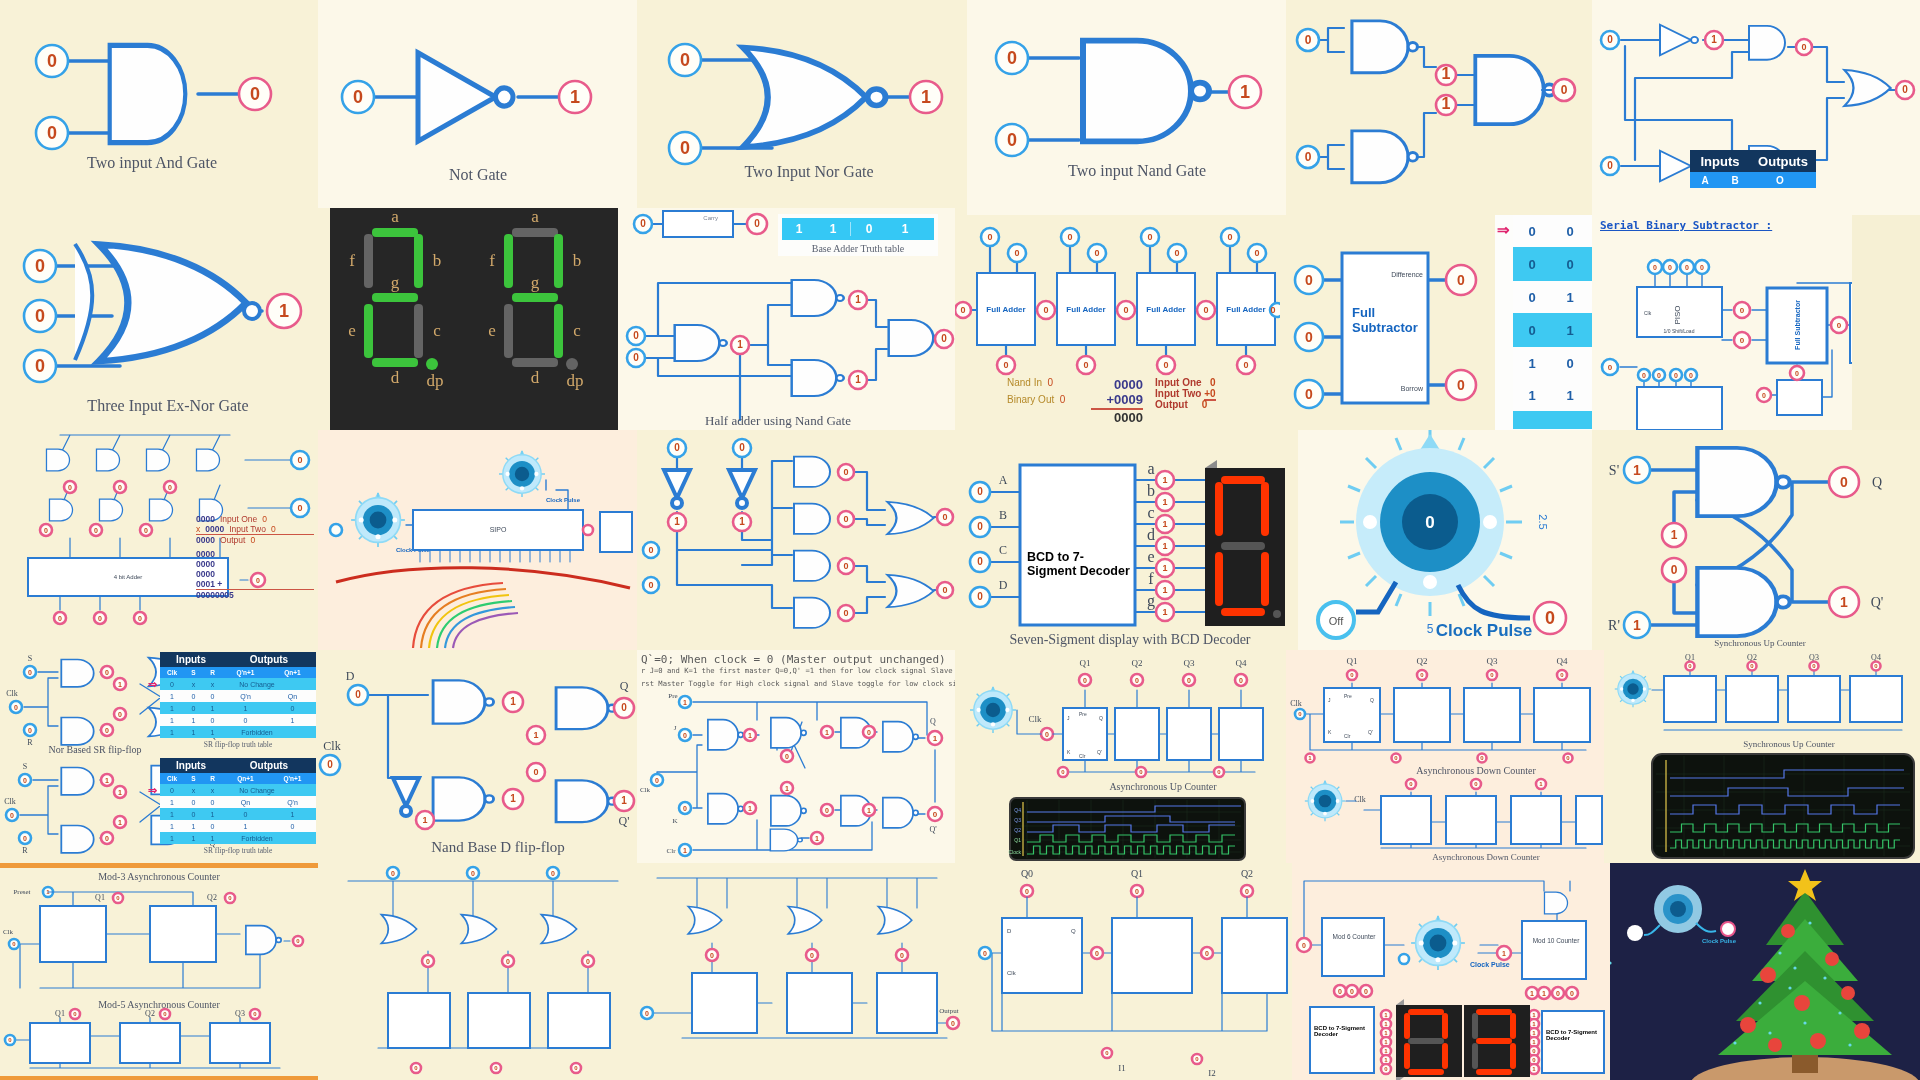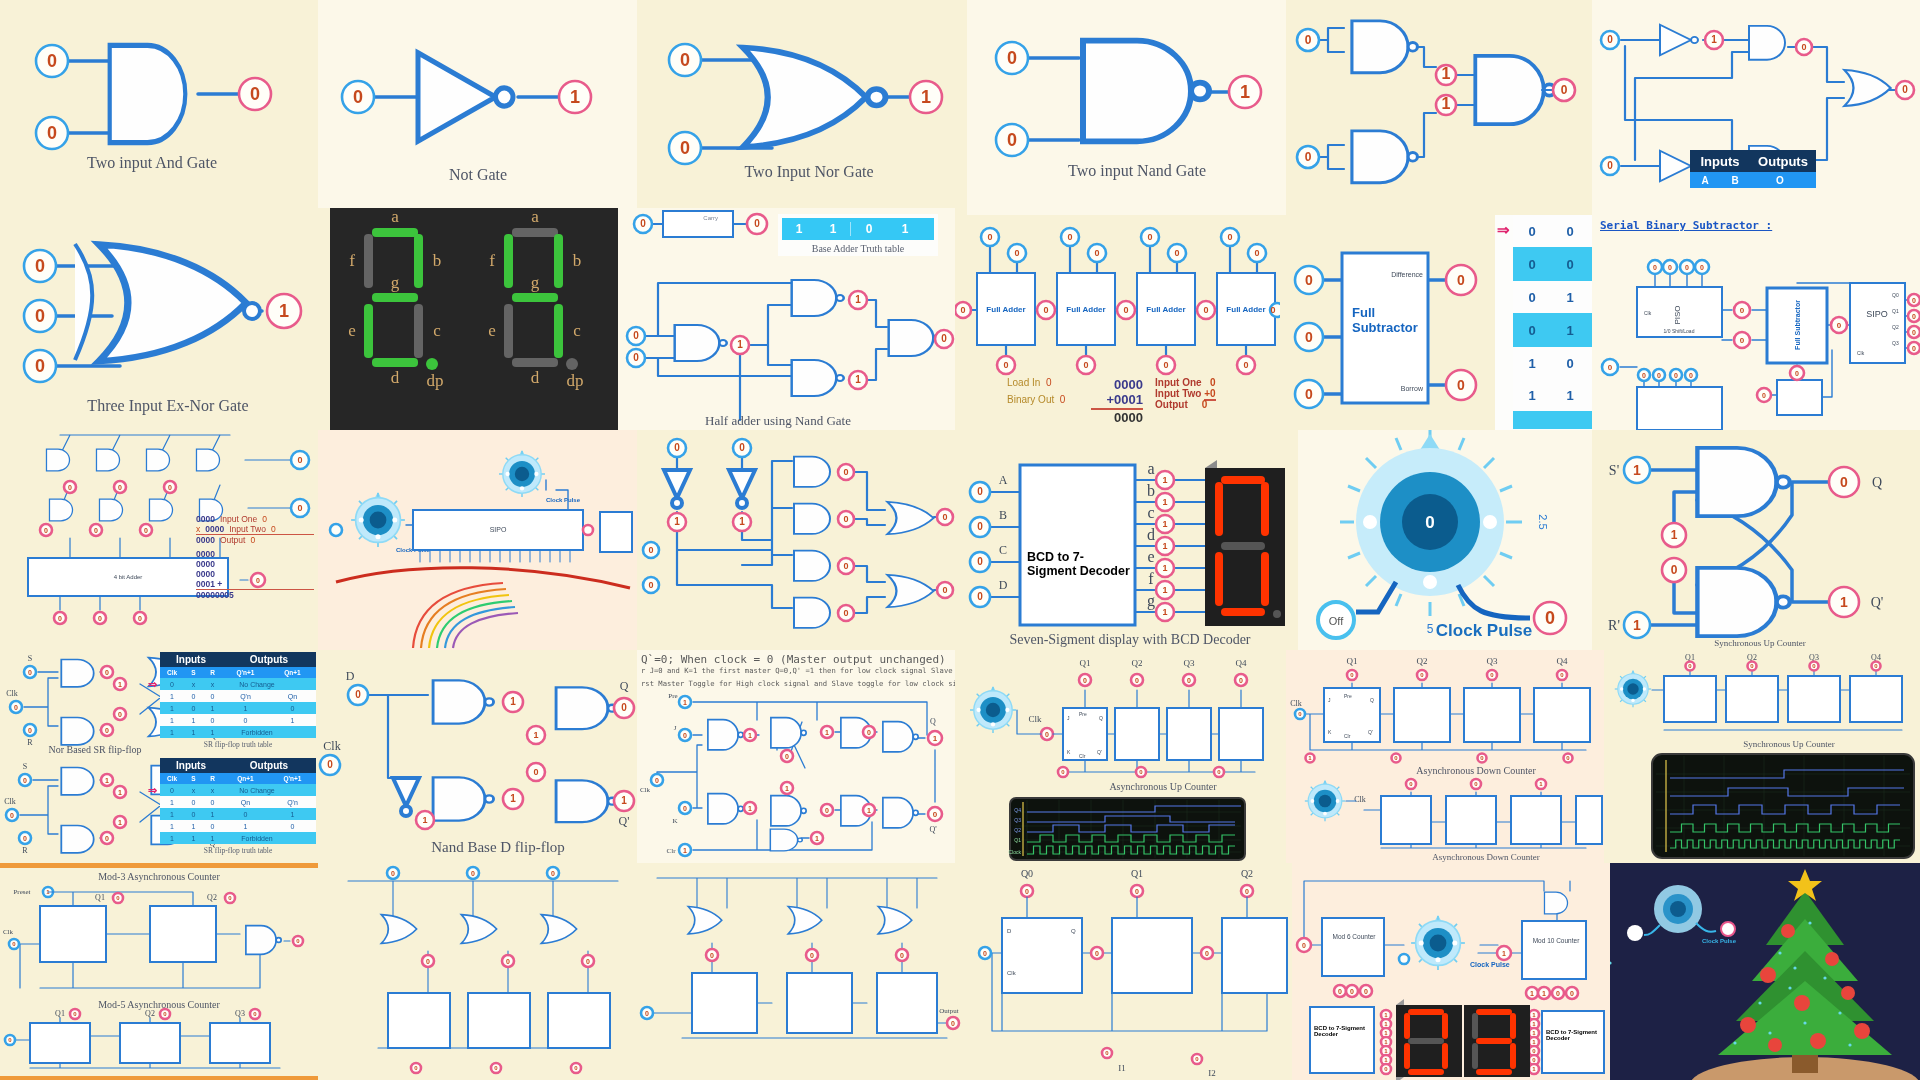--- a/index.html
+++ b/index.html
@@ -384,26 +384,26 @@
     <circle class="pin po" cx="131" cy="150" r="9"></circle>
           <text class="pv f9" x="131" y="153">0</text>
     <circle class="pin po" cx="211" cy="150" r="9"></circle>
           <text class="pv f9" x="211" y="153">0</text>
     <circle class="pin po" cx="291" cy="150" r="9"></circle>
           <text class="pv f9" x="291" y="153">0</text>
   </g>
 </svg>
 <div class="ov" style="left:52px;top:162px;width:266px;font-size:10px;display:flex">
   <div style="width:84px;color:#b58a2a">
-    <div><span>Load In</span>&nbsp;&nbsp;<span style="color:#c6491d">0</span></div>
+    <div><span>Nand In</span>&nbsp;&nbsp;<span style="color:#c6491d">0</span></div>
     <div style="margin-top:6px"><span>Binary Out</span>&nbsp;&nbsp;<span style="color:#c6491d">0</span></div>
   </div>
   <div style="width:52px;color:#3a3a8c;font-weight:bold;font-size:13px;text-align:right">
     <div>0000</div>
-    <div style="border-bottom:2px solid #cc5544;padding-bottom:1px">+0001</div>
+    <div style="border-bottom:2px solid #cc5544;padding-bottom:1px">+0009</div>
     <div style="color:#333">0000</div>
   </div>
   <div style="margin-left:12px;color:#b03a2e;font-weight:bold">
     <div><span>Input One</span>&nbsp;&nbsp;&nbsp;<span style="color:#c6491d">0</span></div>
     <div><span>Input Two</span>&nbsp;<span style="color:#c6491d;border-bottom:2px solid #cc5544">+0</span></div>
     <div><span>Output</span>&nbsp;&nbsp;&nbsp;&nbsp;&nbsp;<span style="color:#c6491d">0</span></div>
   </div>
 </div>
 </div>
 
@@ -451,21 +451,21 @@
           <div class="tt-cell" style="width:38px">0</div>
         </div>
     <div class="tt-row wh" style="height:32px;align-items:center">
           <div class="tt-cell" style="width:38px">1</div>
           <div class="tt-cell" style="width:38px">1</div>
         </div>
     <div class="tt-row cy" style="height:18px"></div>
   </div>
 </div>
 
-<div class="tile bgB" style="left:1592px;top:215px;width:328px;height:215px">
+<div class="tile bgB" style="left:1592px;top:215px;width:260px;height:215px">
   <div class="ov mono" style="left:8px;top:4px;font-size:11px;font-weight:bold;color:#1a56c4;text-decoration:underline">Serial Binary Subtractor :</div>
 <svg class="ov" style="left:0;top:40px" width="328" height="175" viewBox="0 0 328 175">
   <path class="w" style="stroke-width:1.4" d="M63,18 V32 M78,18 V32 M95,18 V32 M110,18 V32 M130,55 H140 M160,55 H175 M130,85 H140 M160,85 H175 M235,70 H240 M254,70 H258 M28,112 H45 M52,125 V132 M67,125 V132 M84,125 V132 M99,125 V132 M205,110 V125 M185,140 H180 M230,142 H240 V95 M313,45 H320 M313,61 H320 M313,77 H320 M313,93 H320 M205,28 H285 V33"></path>
   <rect class="box" x="45" y="32" width="85" height="50"></rect>
   <text class="f8" transform="rotate(-90 88 60)" x="88" y="60" text-anchor="middle" fill="#3f4a5a">PISO</text>
   <text class="f5" x="87" y="78" text-anchor="middle" fill="#3f4a5a">1/0 Shift/Load</text>
   <text class="f5" x="52" y="60" fill="#3f4a5a">Clk</text>
   <rect class="box box3" x="175" y="33" width="60" height="75"></rect>
   <text class="bt f7" transform="rotate(-90 205 70)" x="205" y="73" text-anchor="middle">Full Subtractor</text>
   <rect class="box" x="258" y="28" width="55" height="80"></rect>

